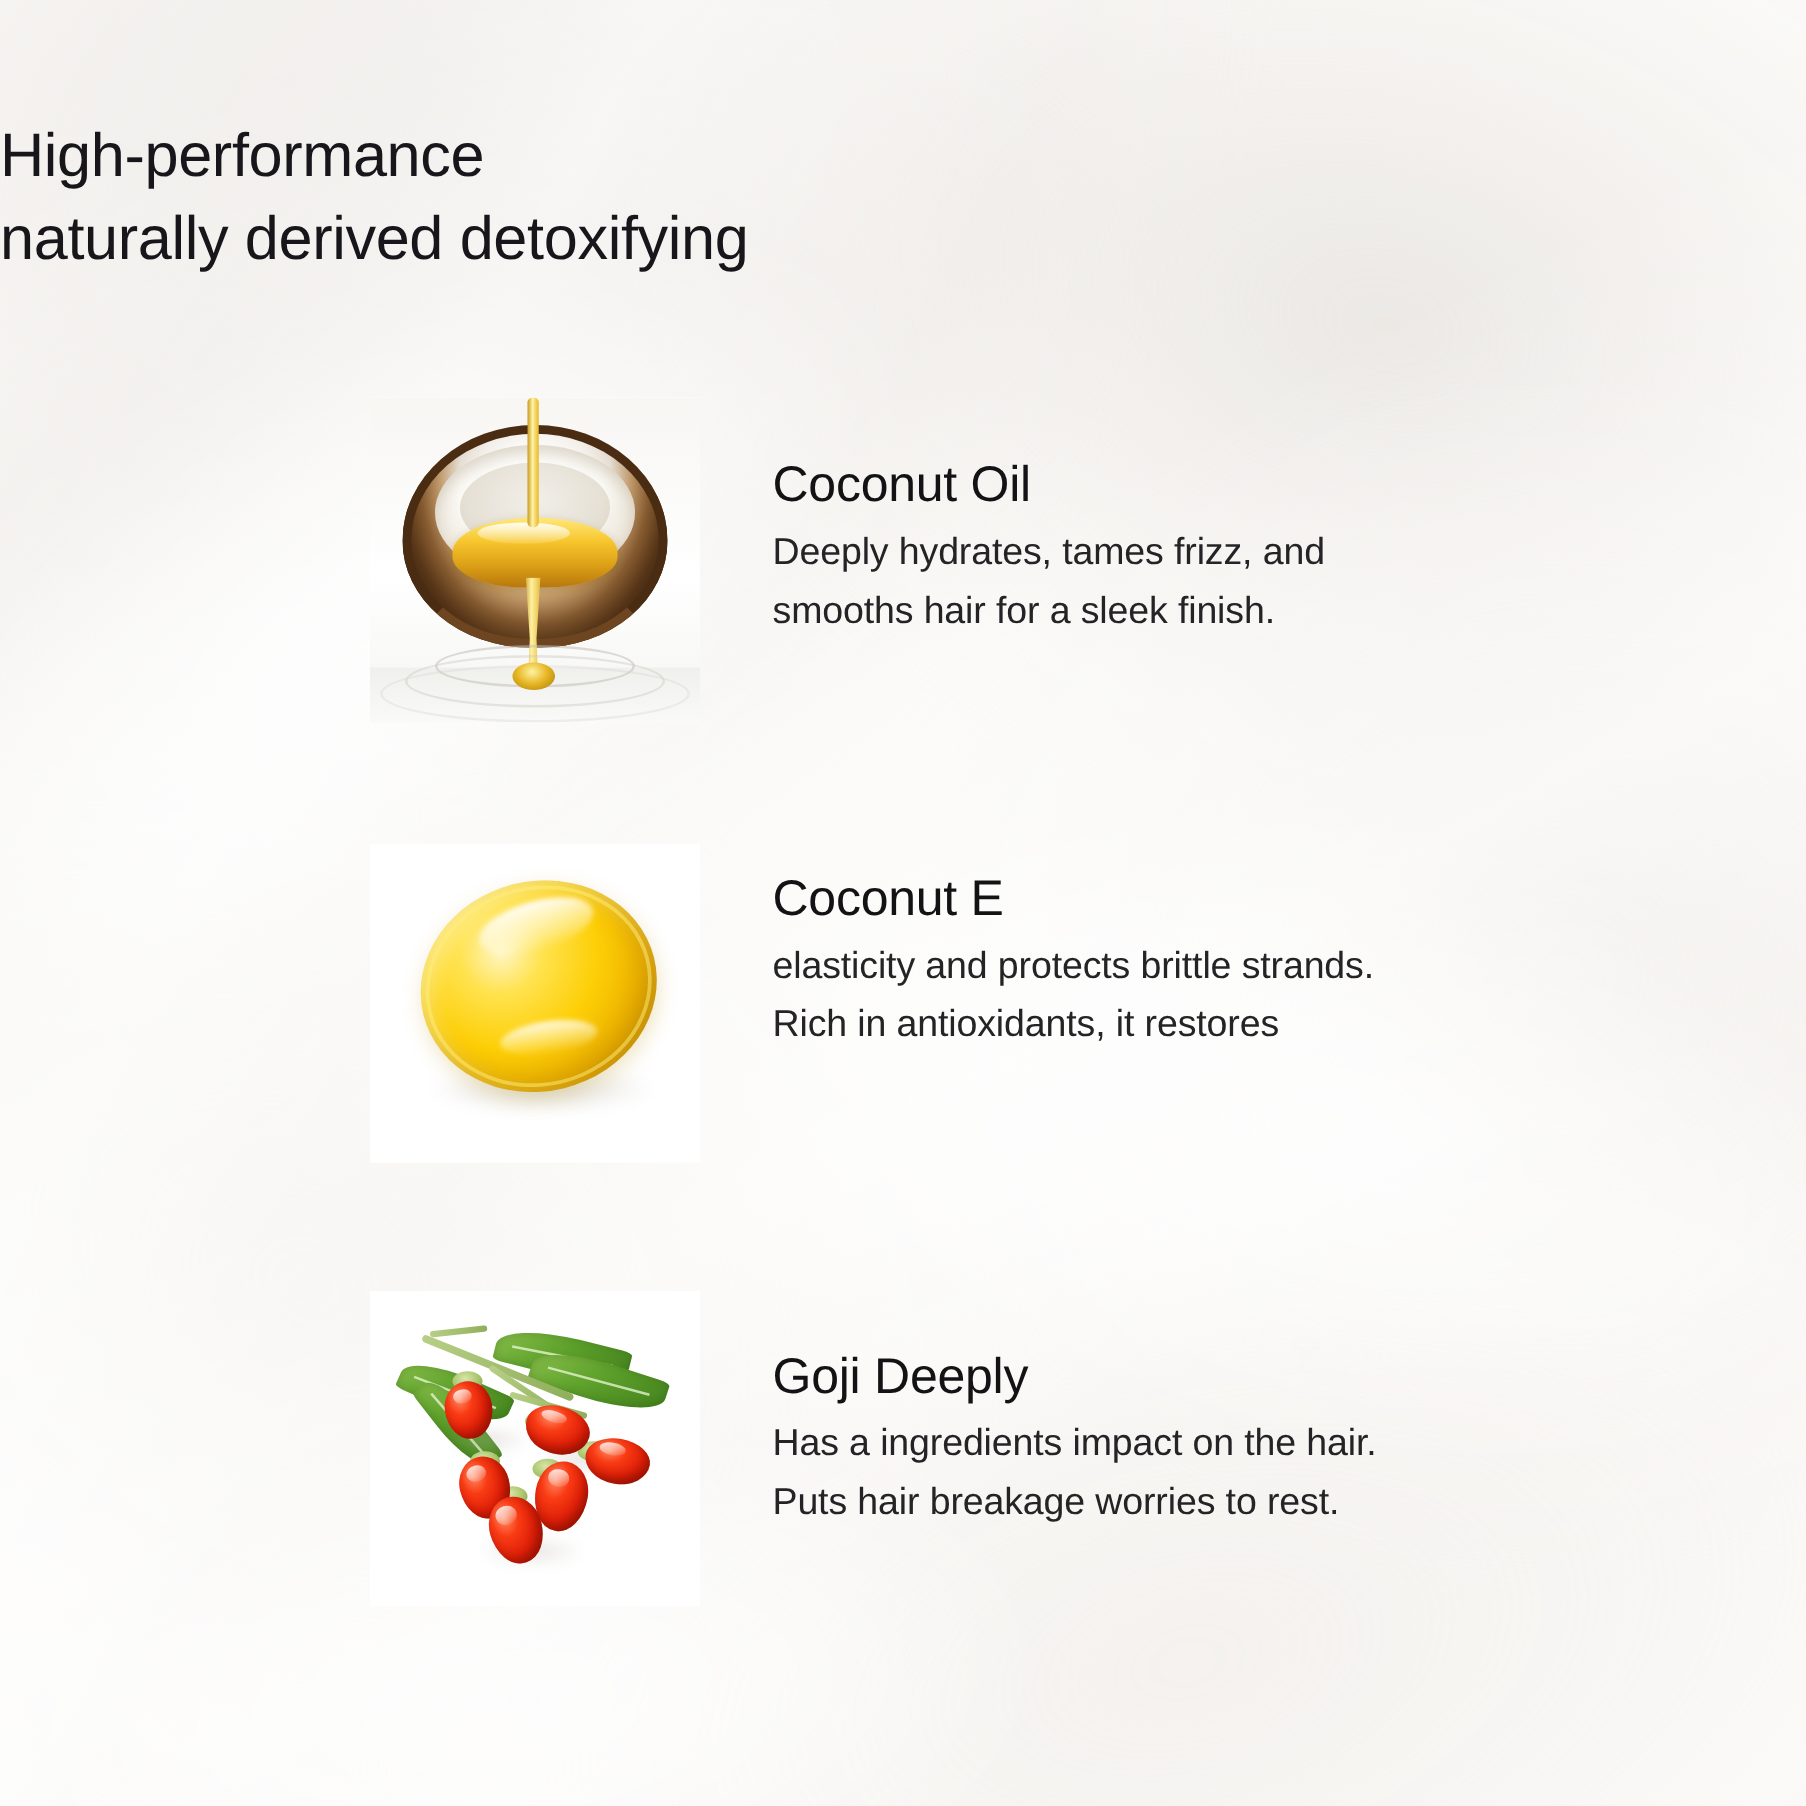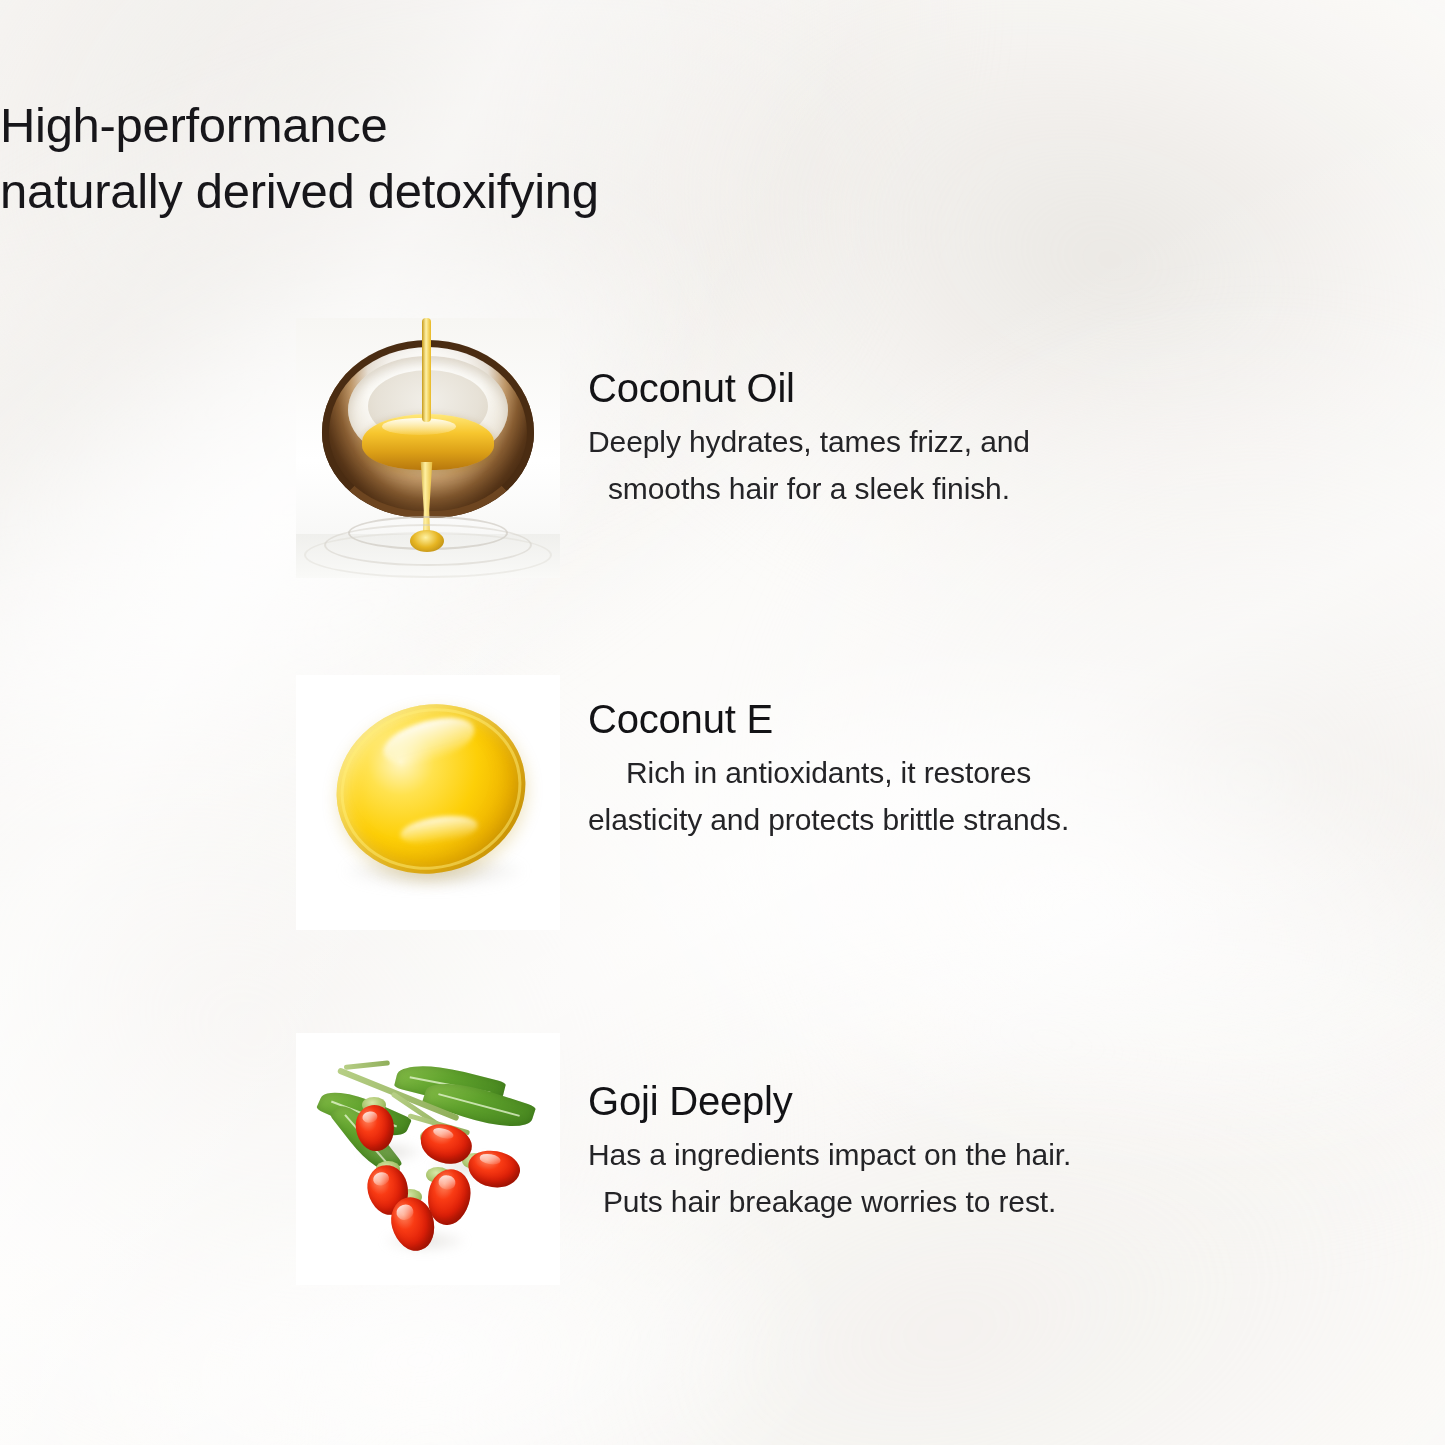--- a/index.html
+++ b/index.html
@@ -102,21 +102,21 @@
     height: 260px;
     flex: 0 0 264px;
     position: relative;
     overflow: hidden;
     background: #ffffff;
   }
   .row-1 .thumb { height: 255px; }
   .row-2 .thumb { height: 252px; }
 
   .textcol {
-    margin-left: 28px;
+    margin-left: 58px;
     padding-top: 46px;
   }
   .row-1 .textcol { padding-top: 20px; }
   .row-2 .textcol { padding-top: 44px; }
 
   .ing-title {
     font-size: 40px;
     line-height: 48px;
     font-weight: 400;
     color: #131316;
@@ -124,21 +124,20 @@
     margin-bottom: 6px;
     white-space: nowrap;
   }
 
   .ing-desc {
     font-size: 30px;
     line-height: 47px;
     font-weight: 400;
     color: #242427;
     letter-spacing: -0.1px;
-    text-align: center;
   }
   .ing-desc .l { display: block; white-space: nowrap; }
 
   
   .coconut-art { position: absolute; inset: 0;
     background: linear-gradient(180deg,#f7f6f3 0%,#ffffff 55%,#f4f4f2 100%); }
   .cn-shell {
     position: absolute; left: 26px; top: 22px; width: 212px; height: 178px;
     border-radius: 50% 50% 48% 48% / 52% 52% 48% 48%;
     background:
@@ -340,22 +339,22 @@
           <div class="ve-shadow"></div>
           <div class="ve-body"></div>
           <div class="ve-rim"></div>
           <div class="ve-hl-top"></div>
           <div class="ve-hl-bot"></div>
         </div>
       </div>
       <div class="textcol">
         <div class="ing-title">Coconut E</div>
         <div class="ing-desc">
+          <span class="l">elasticity and protects brittle strands.</span>
           <span class="l">Rich in antioxidants, it restores</span>
-          <span class="l">elasticity and protects brittle strands.</span>
         </div>
       </div>
     </div>
 
     <div class="row row-2">
       <div class="thumb">
         <div class="goji-art">
 
           <div class="gj-leaf" style="left:22px; top:66px; width:92px; height:30px; transform:rotate(24deg);"></div>
           <div class="gj-leaf" style="left:28px; top:92px; width:84px; height:28px; transform:rotate(52deg);"></div>

